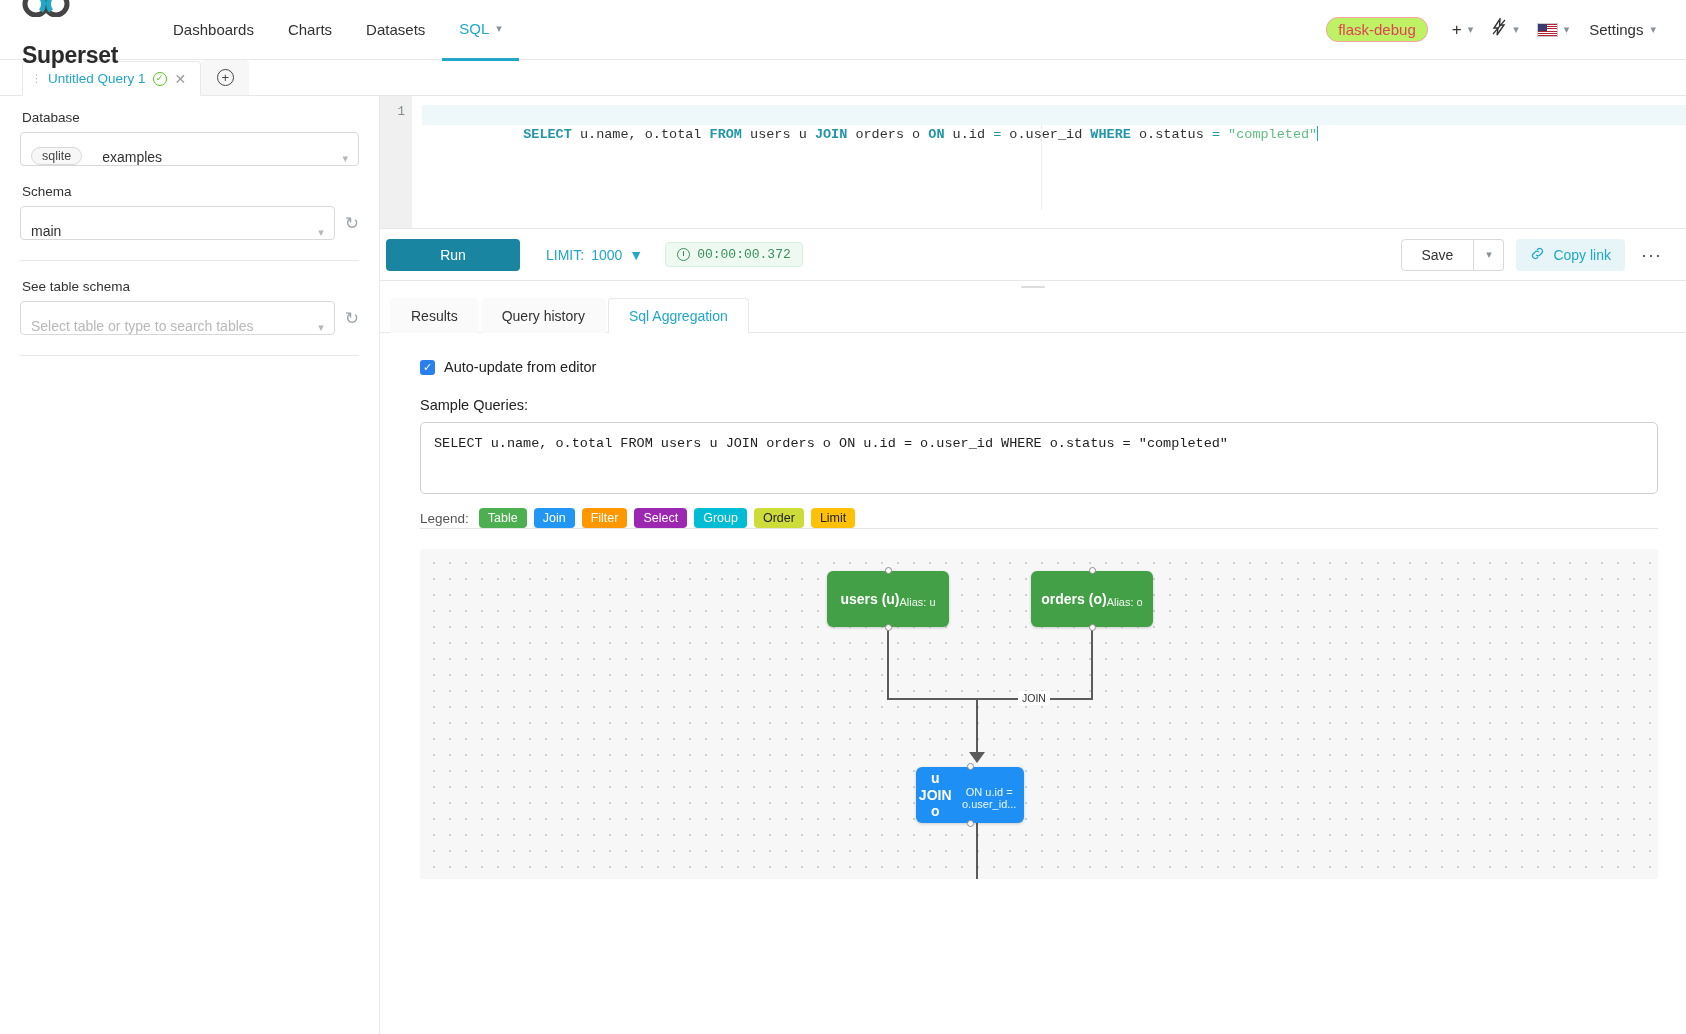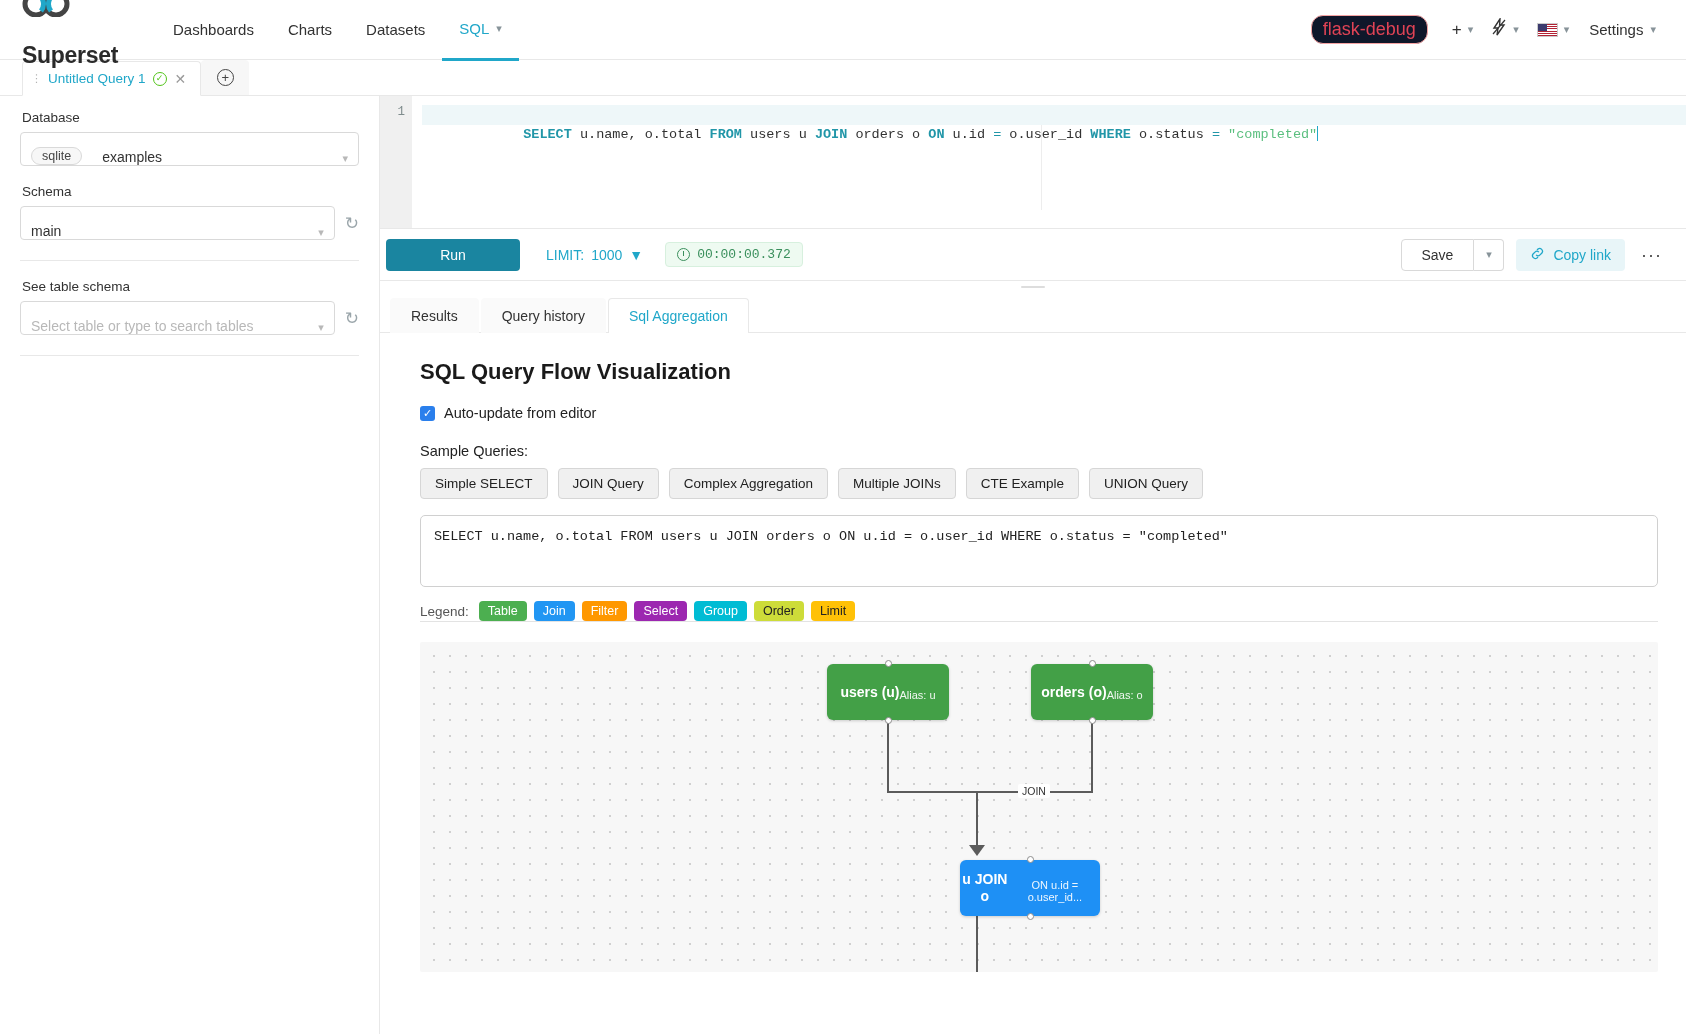--- a/index.html
+++ b/index.html
@@ -23,22 +23,22 @@
   .brand-name{ font-size:23px; font-weight:bold; color:#2a2a2a; letter-spacing:-0.3px; }
   .nav-links{ display:flex; align-items:center; gap:0px; height:60px; }
   .nav-link{
     font-size:15px; color:#323232; padding:0 17px; height:62px;
     display:flex; align-items:center; cursor:pointer; position:relative;
   }
   .nav-link.active{ color:#20a7c9; border-bottom:3px solid #20a7c9; }
   .caret{ display:inline-block; margin-left:7px; font-size:11px; color:#879399; }
   .nav-right{ margin-left:auto; display:flex; align-items:center; gap:6px; }
   .debug-badge{
-    border:1px solid #f5a3a3; color:#e04355; background:#0f172a;
-    border-radius:12px; font-size:18px; padding:3px 11px; margin-right:12px;
+    border:1px solid #f5a3a3; color:#e04355; background:#bef264;
+    border-radius:12px; font-size:15px; padding:3px 11px; margin-right:12px;
   }
   .icon-btn{
     display:flex; align-items:center; gap:5px; padding:6px 6px;
     font-size:17px; color:#323232; cursor:pointer;
   }
   .icon-btn .caret{ margin-left:1px; }
   .flag{
     width:21px; height:14px; display:inline-block; position:relative;
     background:linear-gradient(#b22234 0 7.7%,#fff 7.7% 15.4%,#b22234 15.4% 23.1%,#fff 23.1% 30.8%,
       #b22234 30.8% 38.5%,#fff 38.5% 46.2%,#b22234 46.2% 53.9%,#fff 53.9% 61.6%,
@@ -387,36 +387,27 @@
         <span></span>
       </div>
 
     <div class="rtabs">
       <div class="rtab">Results</div>
       <div class="rtab">Query history</div>
       <div class="rtab active">Sql Aggregation</div>
     </div>
 
     <div class="viz">
-      <h2 class="viz-title">SQL Query Flow Visualization</h2>
 
       <div class="chk-row">
         <span class="chkbox">✓</span>
         <span class="chk-label">Auto-update from editor</span>
       </div>
 
       <div class="sample-label">Sample Queries:</div>
-      <div class="sample-row">
-        <button class="sample-btn">Simple SELECT</button>
-        <button class="sample-btn">JOIN Query</button>
-        <button class="sample-btn">Complex Aggregation</button>
-        <button class="sample-btn">Multiple JOINs</button>
-        <button class="sample-btn">CTE Example</button>
-        <button class="sample-btn">UNION Query</button>
-      </div>
 
       <textarea class="sql-textarea" style="">SELECT u.name, o.total FROM users u JOIN orders o ON u.id = o.user_id WHERE o.status = "completed"</textarea>
 
       <div class="legend-row">
         <span class="legend-label">Legend:</span>
         <span class="chip" style="background:#4caf50">Table</span>
         <span class="chip" style="background:#2196f3">Join</span>
         <span class="chip" style="background:#ff9800">Filter</span>
         <span class="chip" style="background:#9c27b0">Select</span>
         <span class="chip" style="background:#00bcd4">Group</span>
@@ -441,21 +432,21 @@
           <span class="port bot"></span>
         </div>
 
         <div class="node" style="left:611px; top:22px; width:122px; height:56px; background:#43a047;">
           <span class="port top"></span>
           <span class="node-title">orders (o)</span>
           <span class="node-sub">Alias: o</span>
           <span class="port bot"></span>
         </div>
 
-        <div class="node" style="left:496px; top:218px; width:140px; height:56px; background:#1e90f5;margin-left:44px;">
+        <div class="node" style="left:496px; top:218px; width:108px; height:56px; background:#1e90f5;">
           <span class="port top"></span>
           <span class="node-title">u JOIN o</span>
           <span class="node-sub">ON u.id = o.user_id...</span>
           <span class="port bot"></span>
         </div>
 
       </div>
     </div>
 
   </div>

